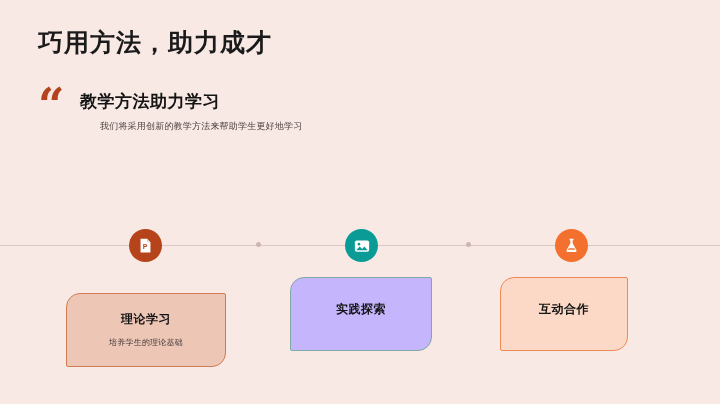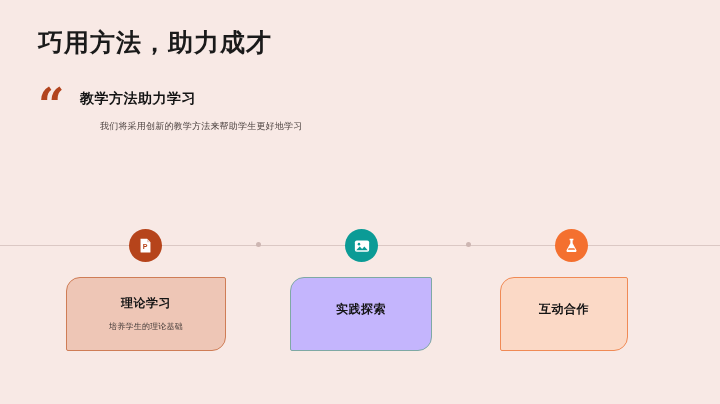--- a/index.html
+++ b/index.html
@@ -46,21 +46,21 @@
     font-size: 46px;
     line-height: 1;
     font-weight: bold;
     color: #b2431d;
     font-family: "DejaVu Serif", "Liberation Serif", serif;
   }
   .quote-heading {
     position: absolute;
     left: 42px;
     top: 2px;
-    font-size: 14px;
+    font-size: 17px;
     font-weight: bold;
     color: #141414;
     letter-spacing: 0.5px;
     white-space: nowrap;
   }
   .quote-sub {
     position: absolute;
     left: 42px;
     top: 32px;
     font-size: 9px;
@@ -133,20 +133,21 @@
     color: #3e3634;
     letter-spacing: 0.2px;
     max-width: 150px;
   }
 
   .card-1 {
     left: 66px;
     width: 160px;
     background: #eec6b6;
     border: 1px solid #cf7d56;
+    margin-top: 16px;
   }
   .card-2 {
     left: 290px;
     width: 142px;
     background: #c4b5fd;
     border: 1px solid #7fa9a4;
   }
   .card-3 {
     left: 500px;
     width: 128px;

